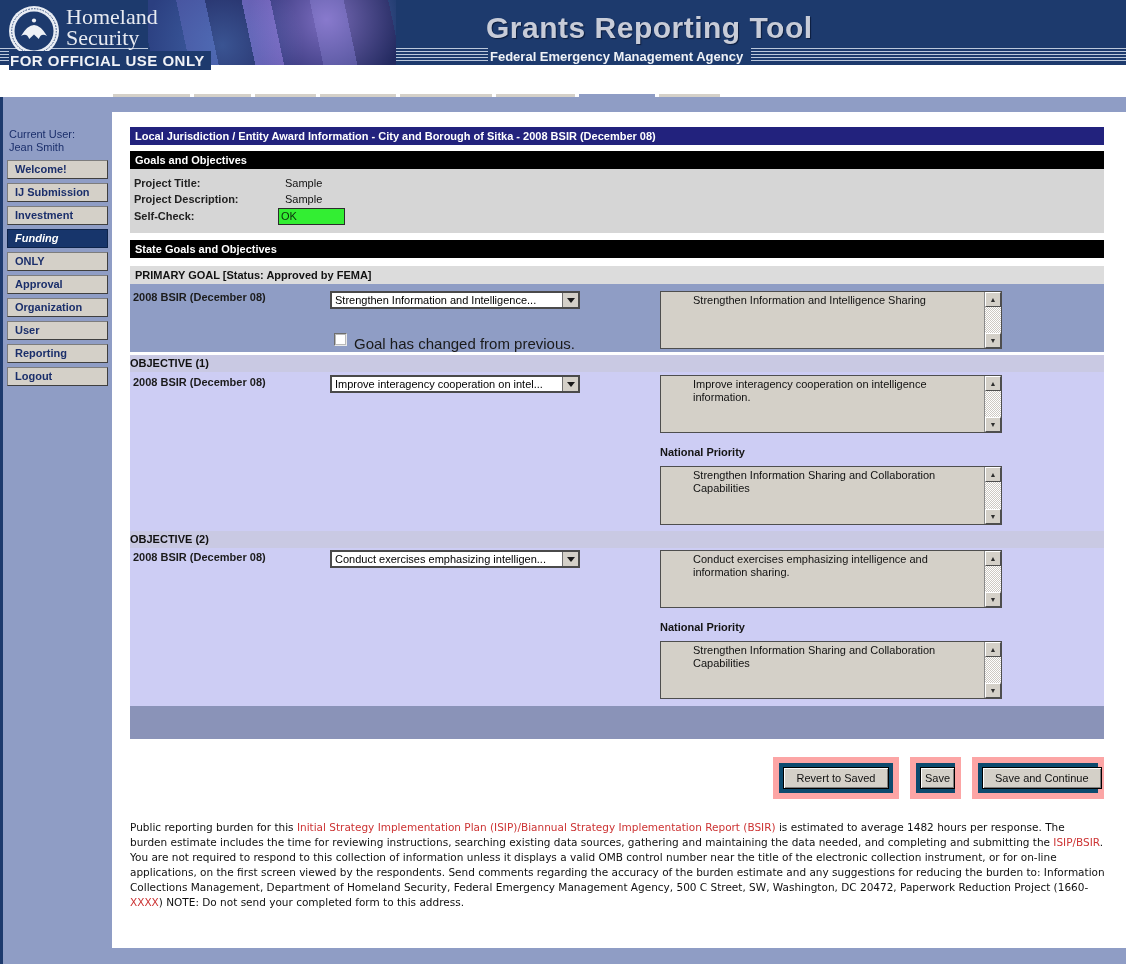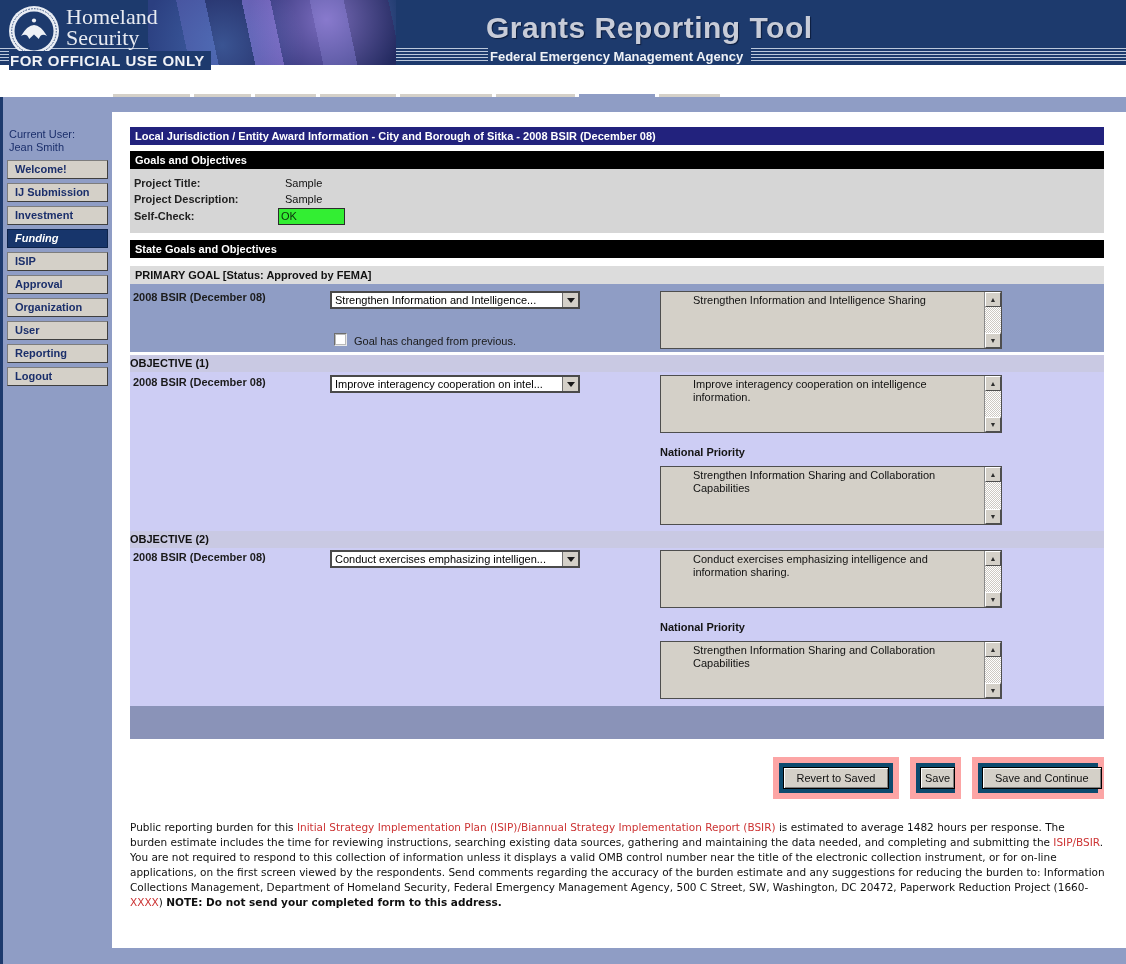--- a/index.html
+++ b/index.html
@@ -66,42 +66,42 @@
     border:2px solid #4a4a4a; display:flex; align-items:stretch; }
   .ddl-text { flex:1; font-size:11px; line-height:14px; padding:0 3px; white-space:nowrap;
     overflow:hidden; color:#000; }
   .ddl-btn { width:16px; background:#d4d0c8; border-left:1px solid #6e6e6e;
     display:flex; align-items:center; justify-content:center; }
   .ddl-arrow { width:0; height:0; border:4px solid rgba(0,0,0,0); border-top:5px solid #1a1a1a; margin-top:4px; }
   
   .cbx { position:absolute; width:13px; height:13px; background:#ffffff;
     border:1px solid #6e6e6e; border-bottom-color:#e8e8e8; border-right-color:#e8e8e8;
     box-shadow:0 0 0 1px #b9b9b9 inset; }
-  .cbx-label { position:absolute; color:#1a1a1a; font-size:11px; }
+  .cbx-label { position:absolute; color:#1a1a1a; font-size:15px; }
   
   .ta { position:absolute; width:342px; background:#d4d0c8; border:1px solid #4e4e4e; display:flex; }
   .ta-text { flex:1; padding:2px 4px; font-size:11px; line-height:13px; color:#111; overflow:hidden;margin-left:28px; }
   .ta-sb { width:17px; display:flex; flex-direction:column; border-left:1px solid #8a8a8a; }
   .sb-btn { height:15px; background:#d4d0c8; text-align:center; font-size:7px; line-height:14px; color:#2e2e2e;
     border:1px solid; border-color:#ffffff #4e4e4e #4e4e4e #ffffff; }
   .sb-track { flex:1; background-color:#e4e2dd;
     background-image:repeating-conic-gradient(#ffffff 0% 25%, #cdc9c3 0% 50%); background-size:2px 2px; }
   .band-dark { position:absolute; left:130px; top:706px; width:974px; height:33px; background:#8a93b8; }
   
   .btn-wrap { position:absolute; top:757px; border:6px solid #fca5a5; background:#0c4a6e;
     padding:4px; display:flex; }
   .btn { background:#d4d0c8; border:1px solid #000;
     box-shadow:inset 1px 1px 0 #ffffff, inset -1px -1px 0 #7f7f7f;
     font-size:11px; color:#111; padding:4px 12px; white-space:nowrap; cursor:default;
     font-family:"Liberation Sans", sans-serif; }
   
   .footer { position:absolute; left:130px; top:820px; width:975px; font-family:"DejaVu Sans", sans-serif;
     font-size:10.5px; line-height:15px; color:#101010; }
   .red { color:#cc3333; }
-  .bold { font-weight:bold; }
+  .bold { font-weight:normal; }
 </style>
 </head>
 <body>
 
 <div class="hdr">
   <div class="hdr-stripes"></div>
   <div class="collage"></div>
   <span class="seal">
     <svg width="52" height="52" viewBox="0 0 52 52">
       <circle cx="26" cy="26" r="25" fill="#e9edf4"></circle>
@@ -129,21 +129,21 @@
 <div class="panel"></div>
 
 <div class="cur-user">
   <div>Current User:</div>
   <div>Jean Smith</div>
 </div>
 <div class="side-btn" style="top:160px">Welcome!</div>
 <div class="side-btn" style="top:183px">IJ Submission</div>
 <div class="side-btn" style="top:206px">Investment</div>
 <div class="side-btn sel" style="top:229px">Funding</div>
-<div class="side-btn" style="top:252px">ISIP</div>
+<div class="side-btn" style="top:252px">ONLY</div>
 <div class="side-btn" style="top:275px">Approval</div>
 <div class="side-btn" style="top:298px">Organization</div>
 <div class="side-btn" style="top:321px">User</div>
 <div class="side-btn" style="top:344px">Reporting</div>
 <div class="side-btn" style="top:367px">Logout</div>
 
 <div class="bar bar-navy" style="top:127px">Local Jurisdiction / Entity Award Information - City and Borough of Sitka - 2008 BSIR (December 08)</div>
 <div class="bar bar-black" style="top:151px">Goals and Objectives</div>
 
 <div class="info-box">

